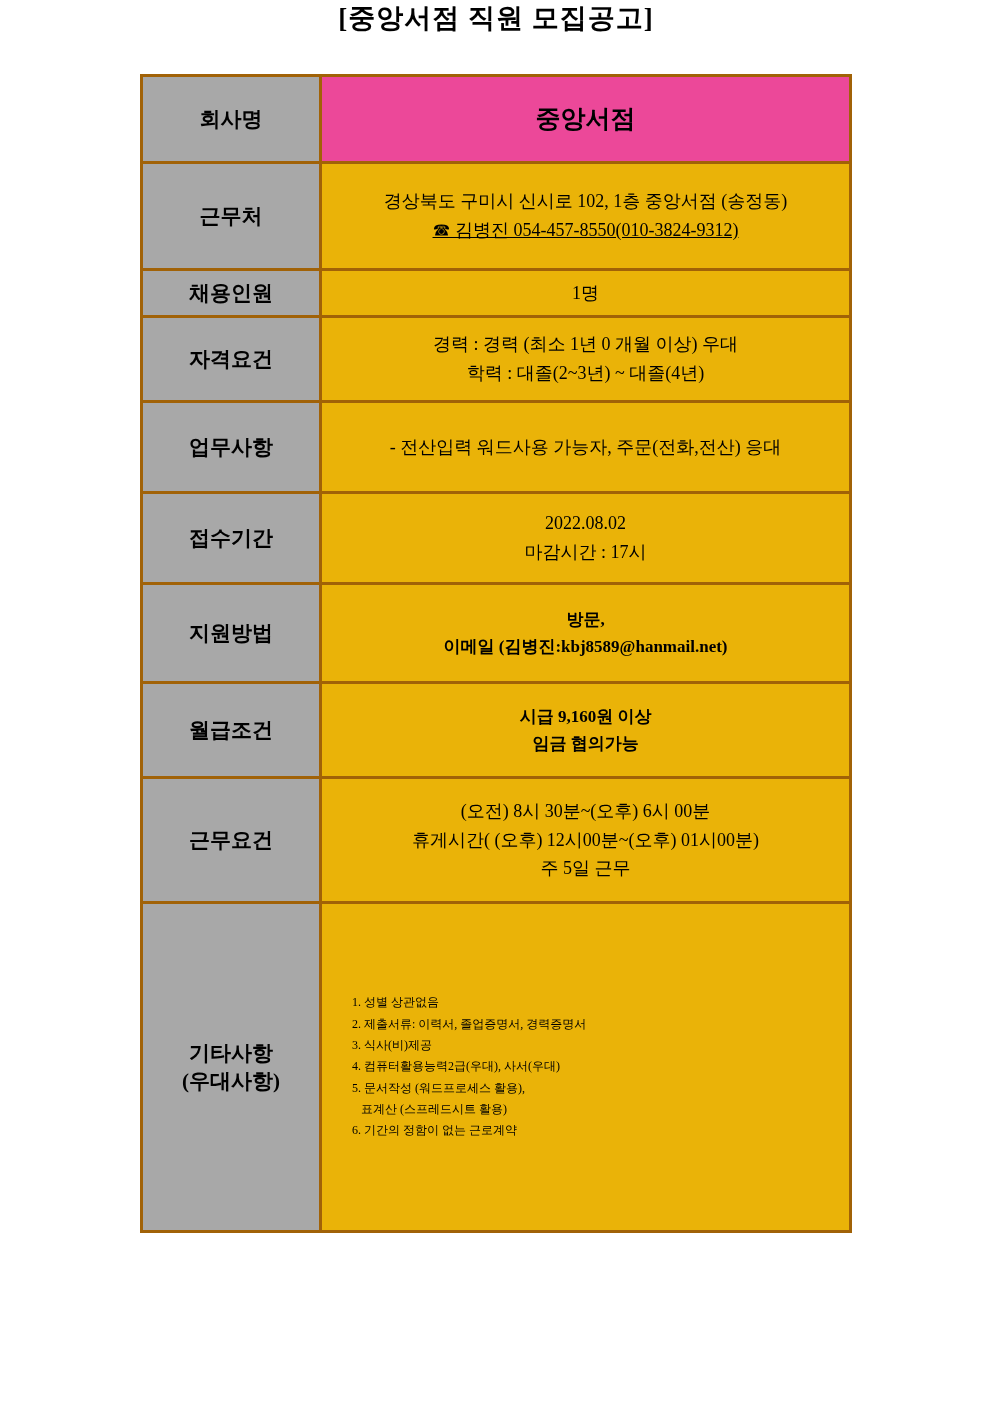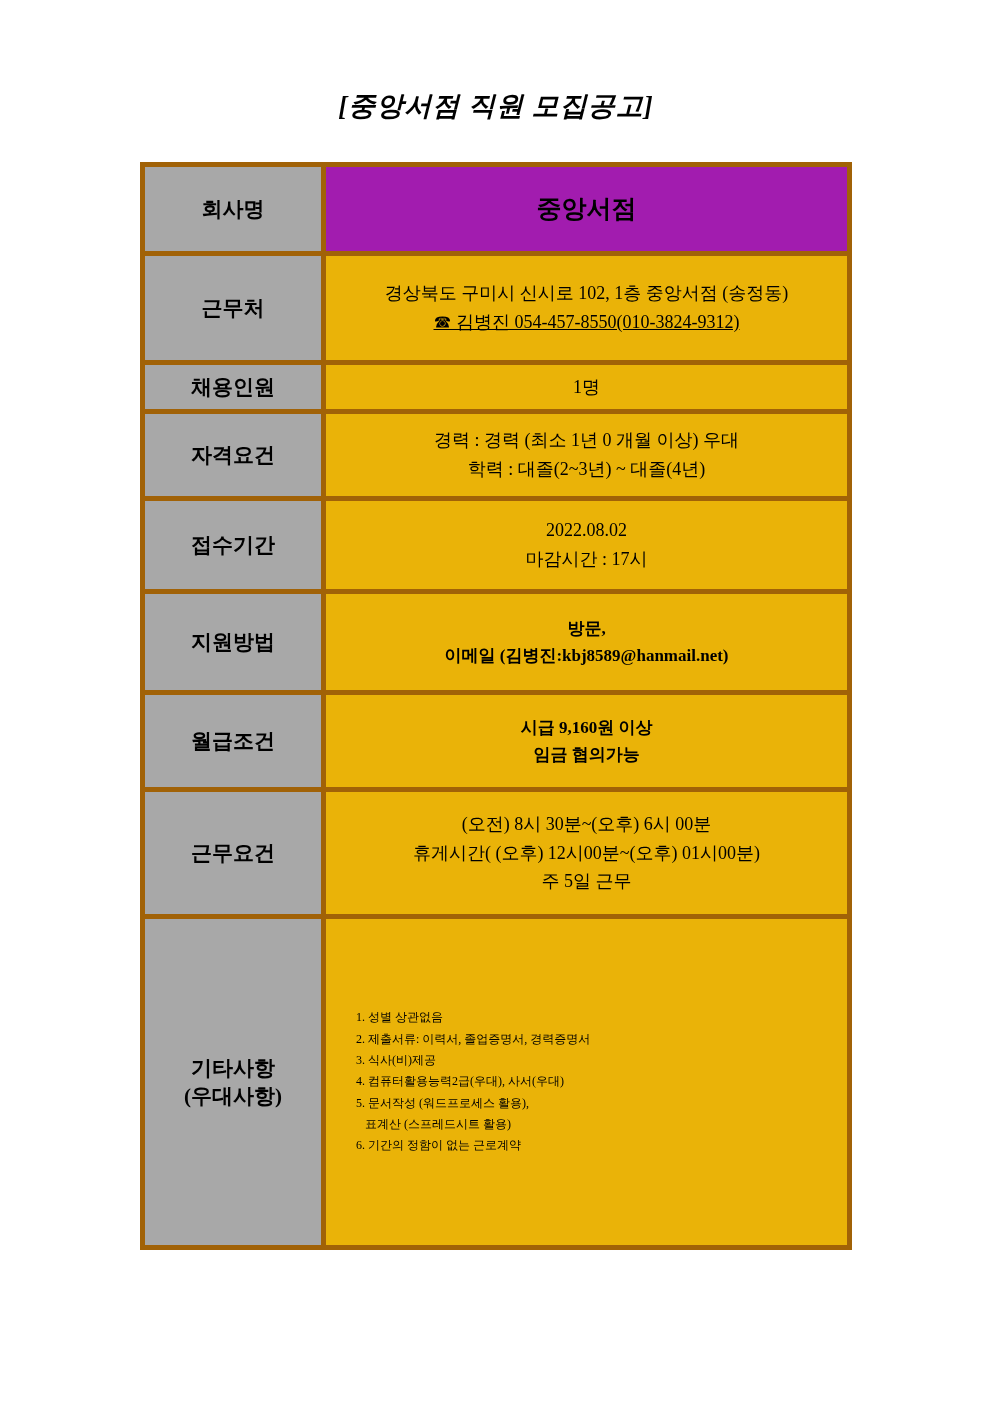--- a/index.html
+++ b/index.html
@@ -19,54 +19,52 @@
     height: 1403px;
     box-sizing: border-box;
     padding: 0;
     position: relative;
   }
   .doc-title {
     text-align: center;
     font-size: 27px;
     font-weight: bold;
     letter-spacing: 1px;
-    margin-top: 88px;
     margin-bottom: 0;
     font-family: "Liberation Serif", serif;
-    font-style: italic;
   }
   table.notice {
     border-collapse: collapse;
     margin: 38px auto 0 auto;
     width: 712px;
     table-layout: fixed;
   }
   table.notice td {
-    border: 5px solid #a16207;
+    border: 3px solid #a16207;
     vertical-align: middle;
     padding: 0;
   }
   td.label {
     width: 176px;
     background: #a8a8a8;
     text-align: center;
     font-size: 21px;
     font-weight: bold;
     line-height: 1.35;
     color: #000;
   }
   td.value {
     background: #eab308;
     text-align: center;
     font-size: 18px;
     line-height: 1.6;
     padding: 12px 14px;
   }
   td.value.company {
-    background: #a21caf;
+    background: #ec4899;
     font-size: 25px;
     font-weight: bold;
     padding: 14px;
   }
   td.value.bold {
     font-weight: bold;
     font-size: 17px;
   }
   .line {
     display: block;
@@ -135,20 +133,26 @@
       </tr>
 
       <tr class="row-qual">
         <td class="label">자격요건</td>
         <td class="value">
           <span class="line">경력 : 경력 (최소 1년 0 개월 이상) 우대</span>
           <span class="line">학력 : 대졸(2~3년) ~ 대졸(4년)</span>
         </td>
       </tr>
 
+      <tr class="row-duty">
+        <td class="label">업무사항</td>
+        <td class="value">
+          <span class="line">- 전산입력 워드사용 가능자, 주문(전화,전산) 응대</span>
+        </td>
+      </tr>
 
       <tr class="row-period">
         <td class="label">접수기간</td>
         <td class="value">
           <span class="line">2022.08.02</span>
           <span class="line">마감시간 : 17시</span>
         </td>
       </tr>
 
       <tr class="row-apply">

